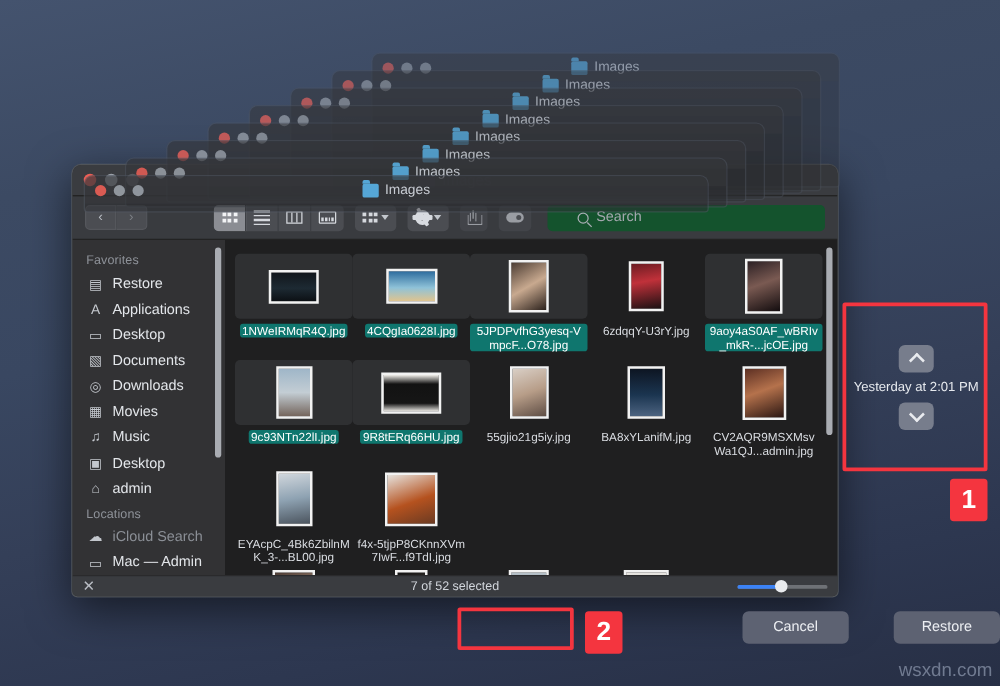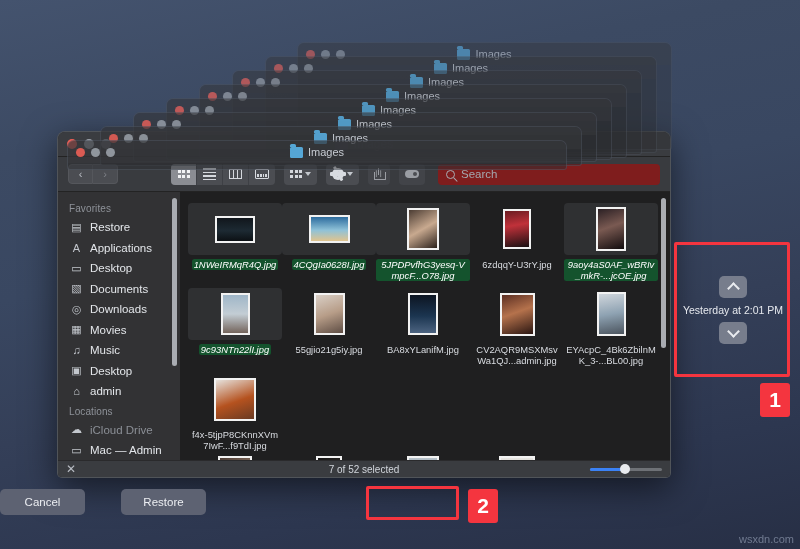--- a/index.html
+++ b/index.html
@@ -109,22 +109,22 @@
   .share-ico { width:10px;height:12px;position:relative; }
   .share-ico:before{content:"";position:absolute;left:0;bottom:0;width:10px;height:7px;
     border:1.3px solid #9a9da3;border-top:none;border-radius:0 0 1px 1px;}
   .share-ico:after{content:"";position:absolute;left:4px;top:0;width:1.4px;height:7px;
     background:#9a9da3;box-shadow:-2.2px 2.2px 0 -0.1px #9a9da3, 2.2px 2.2px 0 -0.1px #9a9da3;}
   .tag-ico{width:14px;height:8px;border-radius:4px;background:#9a9da3;position:relative;}
   .tag-ico:after{content:"";position:absolute;right:2px;top:2px;width:4px;height:4px;
     border-radius:50%;background:#4b4d52;}
 
   .searchbox {
-    flex:1; height:21px; background:#7f1d1d; border-radius:4px;
-    display:flex; align-items:center; gap:6px; padding:0 8px; margin-left:4px;
+    flex:1; height:21px; background:#14532d; border-radius:4px;
+    display:flex; align-items:center; gap:6px; padding:0 24px; margin-left:4px;
   }
   .mag { width:9px;height:9px;border:1.4px solid #a9adb4;border-radius:50%;position:relative;flex:none;}
   .mag:after{content:"";position:absolute;right:-3.5px;bottom:-2.5px;width:4.5px;height:1.4px;
     background:#a9adb4;transform:rotate(45deg);}
   .searchbox span { font-size:11.5px;color:#a4a8af; }
 
   .content { flex:1; display:flex; min-height:0; position:relative;border-radius:31px; }
 
   
   .sidebar {
@@ -155,21 +155,21 @@
   .thumb-wrap {
     height:52px; width:100%; display:flex;align-items:center;justify-content:center;
     border-radius:4px;
   }
   .thumb-wrap.sel { background:#2f3032; }
   .thumb { border:2.5px solid #f2f2f2; display:block; }
   .fname {
     font-size:9.4px; line-height:11px; text-align:center; color:#d9dce1;
     margin-top:4px; max-width:94px; word-break:break-all; padding:0 2px;
   }
-  .fname.sel { background:#14532d; color:#fff; border-radius:2.5px;font-style:italic; }
+  .fname.sel { background:#0f766e; color:#fff; border-radius:2.5px; }
   .files-scroll {
     position:absolute; right:4px; top:6px; width:5.5px; height:150px;
     background:#a9acb2; border-radius:3px;
   }
 
   .statusbar {
     height:17px;flex:none;background:#3a3c40;border-top:1px solid #2a2a2c;
     display:flex;align-items:center;position:relative;
   }
   .status-x { position:absolute;left:8px;font-size:12px;color:#b9bdc4;line-height:1; }
@@ -186,35 +186,35 @@
   .tm-btn {
     width:28px;height:22px;background:#777d8c;border-radius:5px;
     display:flex;align-items:center;justify-content:center;
   }
   .chev { width:9px;height:9px;border-left:2px solid #e9ebef;border-top:2px solid #e9ebef; }
   .chev.up { transform:rotate(45deg); margin-top:3px; }
   .chev.down { transform:rotate(-135deg); margin-bottom:3px; }
   .tm-date { font-size:10.5px;color:#e6e9ee;white-space:nowrap; }
 
   
-  #btnrow { position:absolute; left:0; right:0; top:489px; display:flex; justify-content:flex-start; gap:36px; }
+  #btnrow { position:absolute; left:0; right:0; top:489px; display:flex; justify-content:flex-end; gap:36px; }
   .dlg-btn {
     width:85px;height:26px;border-radius:5px;background:#5d6272;
     display:flex;align-items:center;justify-content:center;
     font-size:11.5px;color:#eceef2;
   }
 
   
   .anno-box { position:absolute; border:3px solid #f4353f; border-radius:2px; pointer-events:none; }
   .anno-badge {
     position:absolute; background:#f4353f; border-radius:3px;
     display:flex;align-items:center;justify-content:center;
     color:#fff; font-size:21px; font-weight:bold;
   }
-  .watermark { position:absolute; right:6px; bottom:4px; font-size:11px; color:#707a90; }
+  .watermark { position:absolute; right:6px; bottom:4px; font-size:15px; color:#707a90; }
 </style>
 </head>
 <body>
 
 <div id="stacks">
     <div class="stack-win" style="left: 297px; top: 42px; width: 375px; height: 108px; opacity: 0.55; z-index: 1;">
       <div class="stack-title">
         <div class="lights">
           <i class="l-red"></i>
           <i class="l-yel"></i>
@@ -434,21 +434,21 @@
           <span class="sb-ico">▣</span>
           <span>Desktop</span>
         </div>
         <div class="sb-item">
           <span class="sb-ico">⌂</span>
           <span>admin</span>
         </div>
         <div class="sb-head">Locations</div>
         <div class="sb-item muted">
           <span class="sb-ico">☁</span>
-          <span>iCloud Drive</span>
+          <span>iCloud Search</span>
         </div>
         <div class="sb-item">
           <span class="sb-ico">▭</span>
           <span>Mac — Admin</span>
         </div>
       </div>
 
     <div class="files">
       <div class="grid" id="filegrid">
           <div class="cell">
@@ -479,20 +479,26 @@
             <div class="thumb-wrap sel">
               <span class="thumb" style="width:30px;height:44px;background:linear-gradient(160deg,#2b2024,#7a5a52 45%,#120c0e);"></span>
             </div>
             <div class="fname sel">9aoy4aS0AF_wBRIv_mkR-...jcOE.jpg</div>
           </div>
           <div class="cell">
             <div class="thumb-wrap sel">
               <span class="thumb" style="width:29px;height:42px;background:linear-gradient(180deg,#9fb6c8,#c3cdd4 50%,#74655c);"></span>
             </div>
             <div class="fname sel">9c93NTn22lI.jpg</div>
+          </div>
+          <div class="cell">
+            <div class="thumb-wrap sel">
+              <span class="thumb" style="width:48px;height:33px;background:linear-gradient(180deg,#f0eee9,#121212 25%,#161616 78%,#e8e6e1);"></span>
+            </div>
+            <div class="fname sel">9R8tERq66HU.jpg</div>
           </div>
           <div class="cell">
             <div class="thumb-wrap">
               <span class="thumb" style="width:31px;height:42px;background:linear-gradient(160deg,#d9cfc6,#b79d88 50%,#5e4d44);"></span>
             </div>
             <div class="fname">55gjio21g5iy.jpg</div>
           </div>
           <div class="cell">
             <div class="thumb-wrap">
               <span class="thumb" style="width:30px;height:42px;background:linear-gradient(180deg,#0d1522,#1b3550 55%,#4c6380);"></span>

